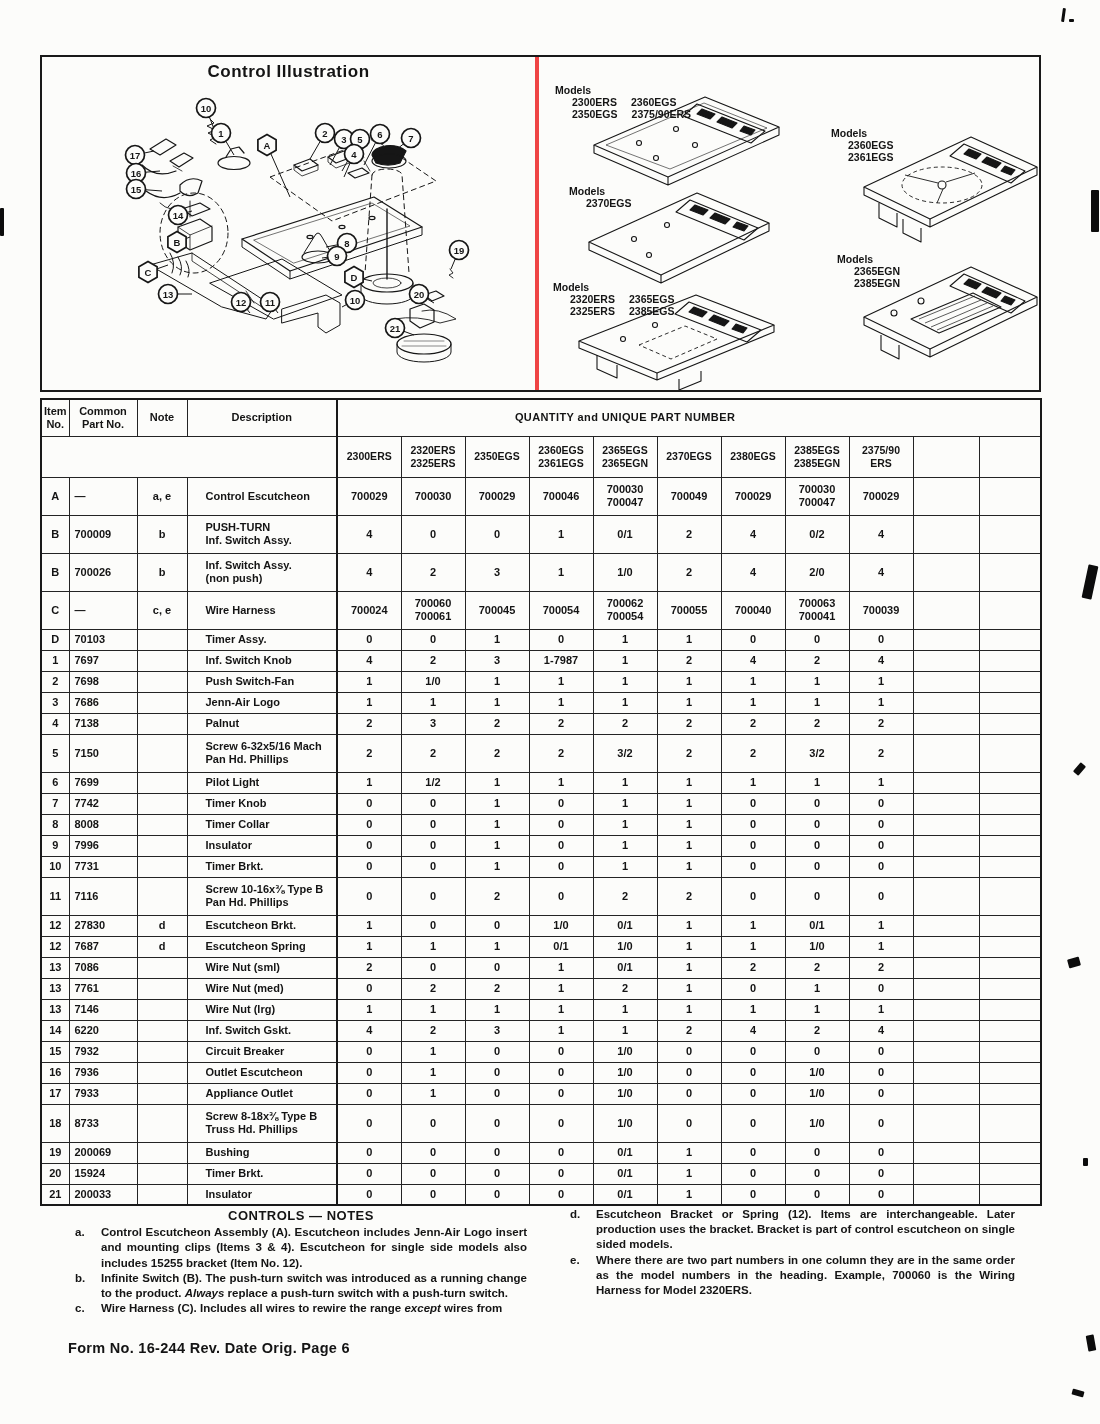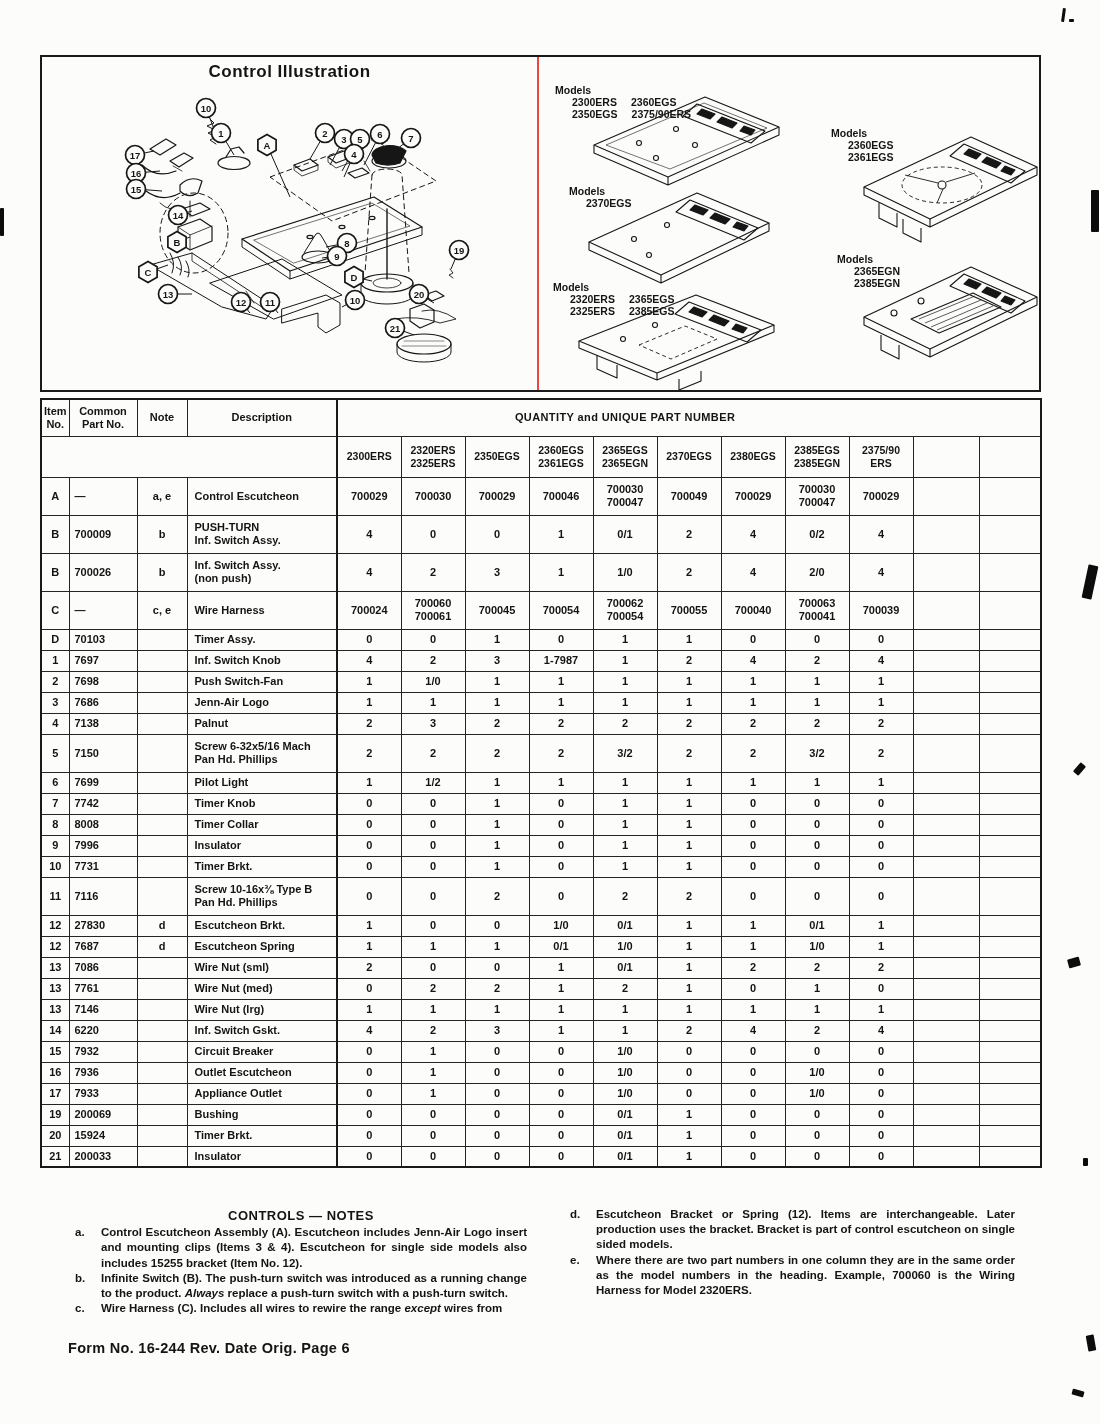--- a/index.html
+++ b/index.html
@@ -15,21 +15,21 @@
     position:absolute; left:40px; top:28px; width:1000px;
     text-align:center; font-size:21px; font-weight:bold; letter-spacing:1px;
   }
 
   
   #fig-row {
     position:absolute; left:40px; top:55px; width:1001px; height:337px;
     border:2px solid #191919; display:flex;
   }
   .fig-box { position:relative; height:100%; }
-  #illustration-box { width:497px; border-right:2px solid #ef4444; }
+  #illustration-box { width:497px; border-right:4px solid #ef4444; }
   #escutcheons-box { flex:1; }
   .fig-title {
     position:absolute; top:5px; left:0; width:100%; text-align:center;
     font-size:17px; font-weight:bold; letter-spacing:.5px; z-index:2;
   }
   .fig-box svg { position:absolute; left:0; top:0; }
 
   .models-label { position:absolute; font-size:10.5px; font-weight:bold; line-height:12px; z-index:2; }
   .models-label .m-word { display:block; }
   .models-label .m-line { display:block; padding-left:17px; }
@@ -45,21 +45,21 @@
     border:1px solid #242424; text-align:center; vertical-align:middle;
     white-space:pre-line; line-height:1.15; padding:1px 2px; overflow:hidden;
   }
   #parts-table { border:2px solid #191919; }
   #parts-table thead tr.band1 th { height:37px; font-size:11px; }
   #parts-table thead tr.band2 th { height:41px; font-size:10.5px; }
   #parts-table th.qty { letter-spacing:.4px; padding-right:130px; }
   #parts-table th.spacer { border-bottom:none; }
   #parts-table tbody tr { height:21px; }
   #parts-table tbody tr.tall { height:38px; }
-  #parts-table td.c-desc { text-align:left; padding-left:7px; }
+  #parts-table td.c-desc { text-align:left; padding-left:18px; }
   #parts-table td.c-part { text-align:left; padding-left:5px; }
   #parts-table .first-model { border-left:2px solid #191919; }
 
   
   #notes {
     position:absolute; left:40px; top:1207px; width:1005px;
     display:flex; font-size:11.5px; font-weight:bold; line-height:1.32;
   }
   #notes-left  { width:505px; padding-left:35px; padding-right:18px; }
   #notes-right { flex:1; padding-left:25px; padding-right:30px; }
@@ -803,20 +803,38 @@
           <td class="c-val">0</td>
           <td class="c-val">0</td>
           <td class="c-val">1/0</td>
           <td class="c-val">0</td>
           <td class="c-val">0</td>
           <td class="c-val">1/0</td>
           <td class="c-val">0</td>
           <td class="c-val"></td>
           <td class="c-val"></td>
         </tr>
+        <tr class="tall">
+          <td class="c-item">18</td>
+          <td class="c-part">8733</td>
+          <td class="c-note"></td>
+          <td class="c-desc">Screw 8-18x⅜ Type B
+Truss Hd. Phillips</td>
+          <td class="c-val first-model">0</td>
+          <td class="c-val">0</td>
+          <td class="c-val">0</td>
+          <td class="c-val">0</td>
+          <td class="c-val">1/0</td>
+          <td class="c-val">0</td>
+          <td class="c-val">0</td>
+          <td class="c-val">1/0</td>
+          <td class="c-val">0</td>
+          <td class="c-val"></td>
+          <td class="c-val"></td>
+        </tr>
         <tr>
           <td class="c-item">19</td>
           <td class="c-part">200069</td>
           <td class="c-note"></td>
           <td class="c-desc">Bushing</td>
           <td class="c-val first-model">0</td>
           <td class="c-val">0</td>
           <td class="c-val">0</td>
           <td class="c-val">0</td>
           <td class="c-val">0/1</td>

